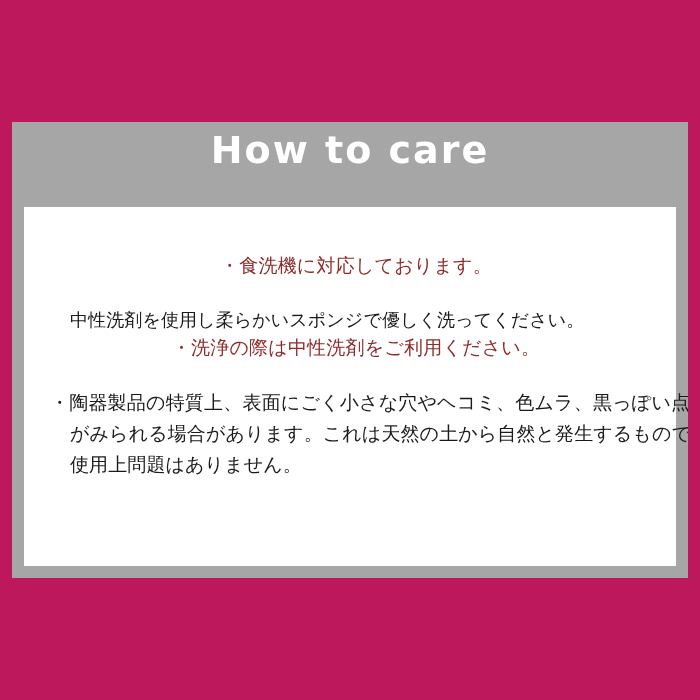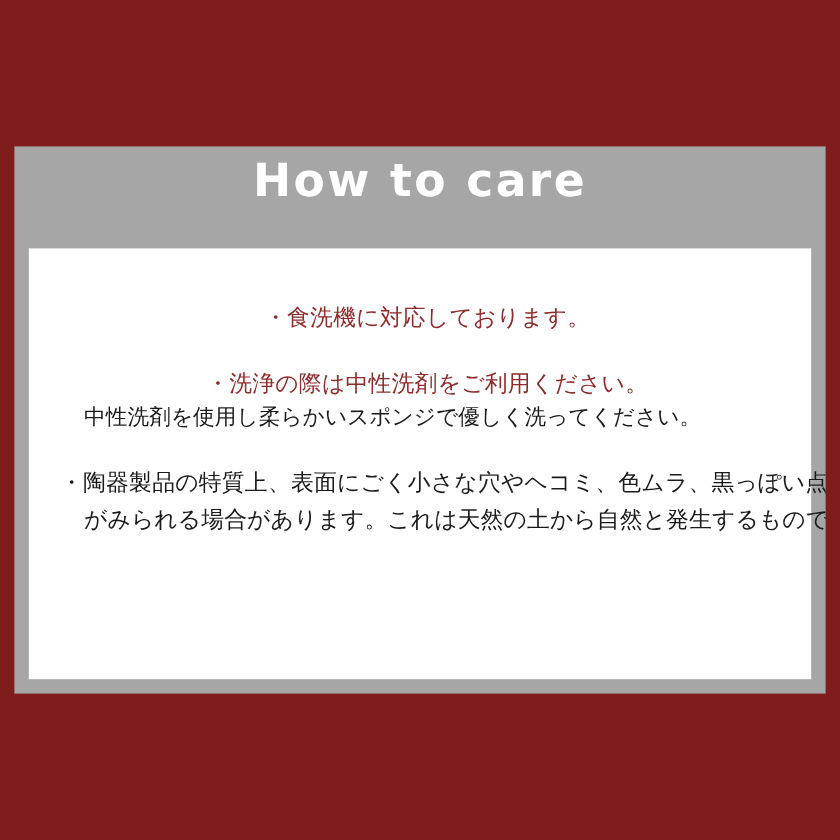--- a/index.html
+++ b/index.html
@@ -12,21 +12,21 @@
     height: 700px;
     background: #ffffff;
     font-family: "Liberation Sans", "DejaVu Sans", sans-serif;
     overflow: hidden;
   }
 
   .page {
     position: relative;
     width: 700px;
     height: 700px;
-    background: #7f1d1d;
+    background: #be185d;
   }
 
   
   .care-card {
     position: absolute;
     left: 12px;
     top: 122px;
     width: 676px;
     height: 456px;
     background: #a6a6a6;
@@ -160,27 +160,28 @@
     </div>
 
     <div class="card-body">
       <ul class="note-list">
 
         <li class="note">
           <span class="note-line note-lead red"><span class="bullet">・</span><span>食洗機に対応しております。</span></span>
         </li>
 
         <li class="note">
+          <span class="note-line note-sub">中性洗剤を使用し柔らかいスポンジで優しく洗ってください。</span>
           <span class="note-line note-lead red"><span class="bullet">・</span><span>洗浄の際は中性洗剤をご利用ください。</span></span>
-          <span class="note-line note-sub">中性洗剤を使用し柔らかいスポンジで優しく洗ってください。</span>
         </li>
 
         <li class="note note-wrap">
           <span class="note-line note-lead dark"><span class="bullet">・</span><span>陶器製品の特質上、表面にごく小さな穴やヘコミ、色ムラ、黒っぽい点々など</span></span>
           <span class="note-line note-cont">がみられる場合があります。これは天然の土から自然と発生するものであり、</span>
+          <span class="note-line note-cont">使用上問題はありません。</span>
         </li>
 
       </ul>
     </div>
 
   </div>
 
 </div>
 
 </body></html>

